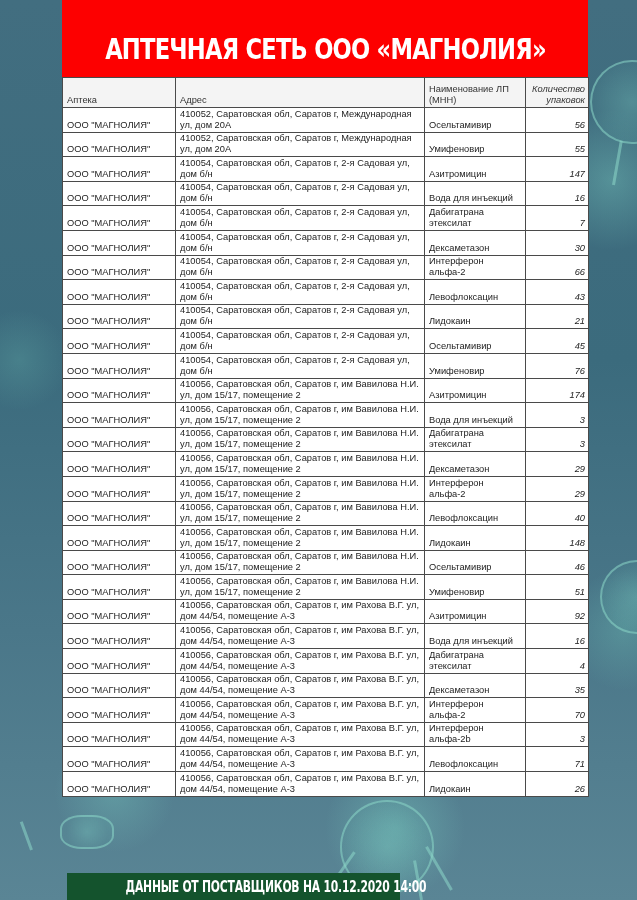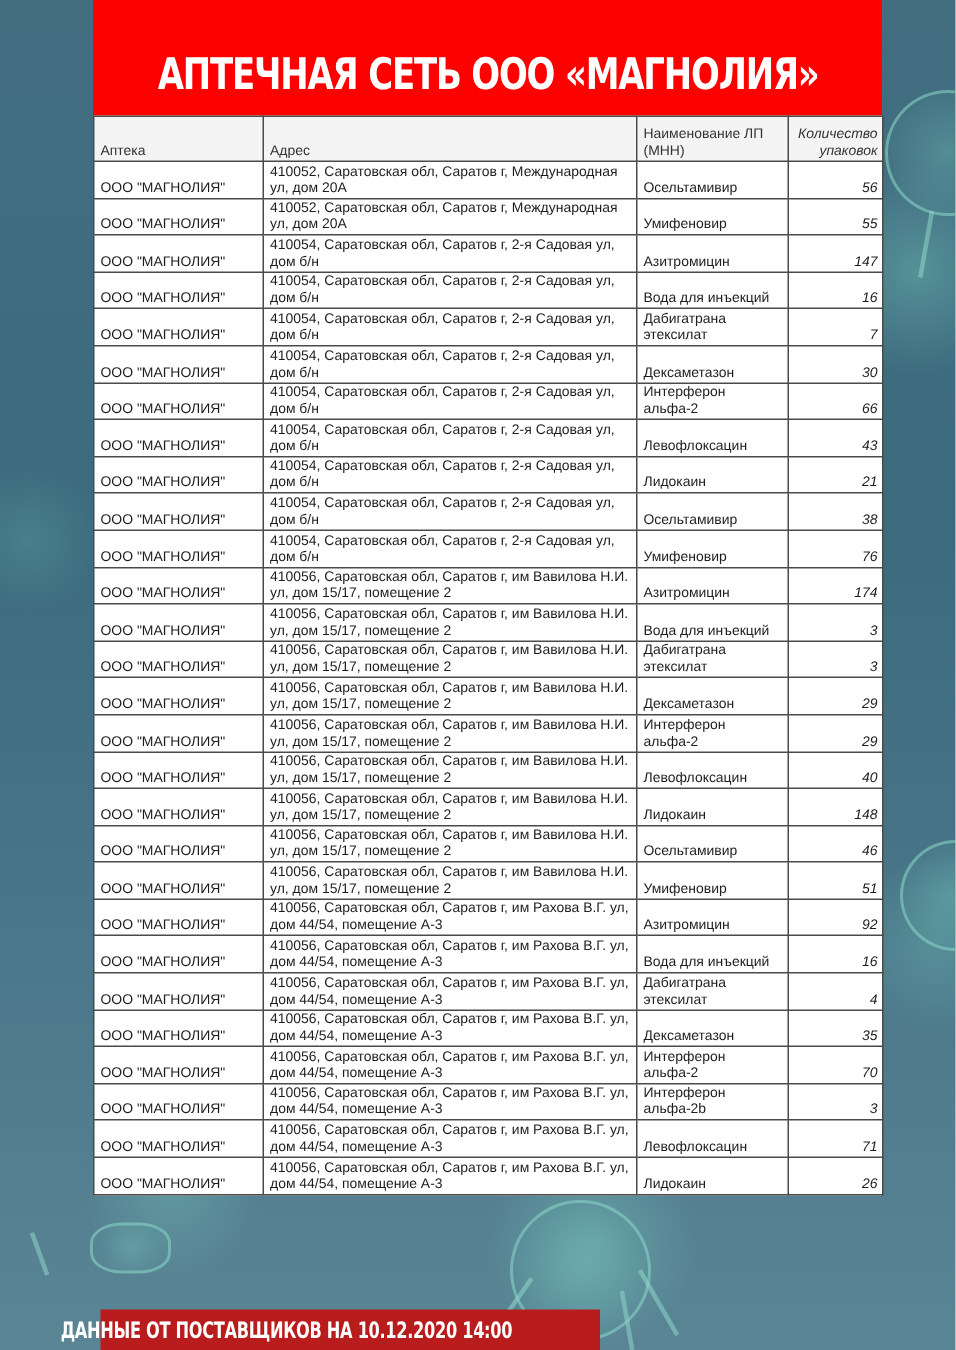--- a/index.html
+++ b/index.html
@@ -88,24 +88,24 @@
   col.c1 { width: 113px; }
   col.c2 { width: 249px; }
   col.c3 { width: 101px; }
   col.c4 { width: 63px; }
   .footer-badge {
     position: absolute;
     left: 67px;
     top: 873px;
     width: 333px;
     height: 27px;
-    background: #b91c1c;
+    background: #14532d;
     display: flex;
     align-items: center;
-    justify-content: flex-end;
+    justify-content: flex-start;
   }
   .footer-text {
     color: #ffffff;
     font-family: "DejaVu Sans", sans-serif;
     font-weight: bold;
     font-size: 15px;
     transform: scaleX(0.72);
     white-space: nowrap;
     letter-spacing: -0.3px;
   }
@@ -195,21 +195,21 @@
         <tr>
           <td>ООО "МАГНОЛИЯ"</td>
           <td>410054, Саратовская обл, Саратов г, 2-я Садовая ул, дом б/н</td>
           <td>Лидокаин</td>
           <td class="num">21</td>
         </tr>
         <tr>
           <td>ООО "МАГНОЛИЯ"</td>
           <td>410054, Саратовская обл, Саратов г, 2-я Садовая ул, дом б/н</td>
           <td>Осельтамивир</td>
-          <td class="num">38</td>
+          <td class="num">45</td>
         </tr>
         <tr>
           <td>ООО "МАГНОЛИЯ"</td>
           <td>410054, Саратовская обл, Саратов г, 2-я Садовая ул, дом б/н</td>
           <td>Умифеновир</td>
           <td class="num">76</td>
         </tr>
         <tr>
           <td>ООО "МАГНОЛИЯ"</td>
           <td>410056, Саратовская обл, Саратов г, им Вавилова Н.И. ул, дом 15/17, помещение 2</td>

